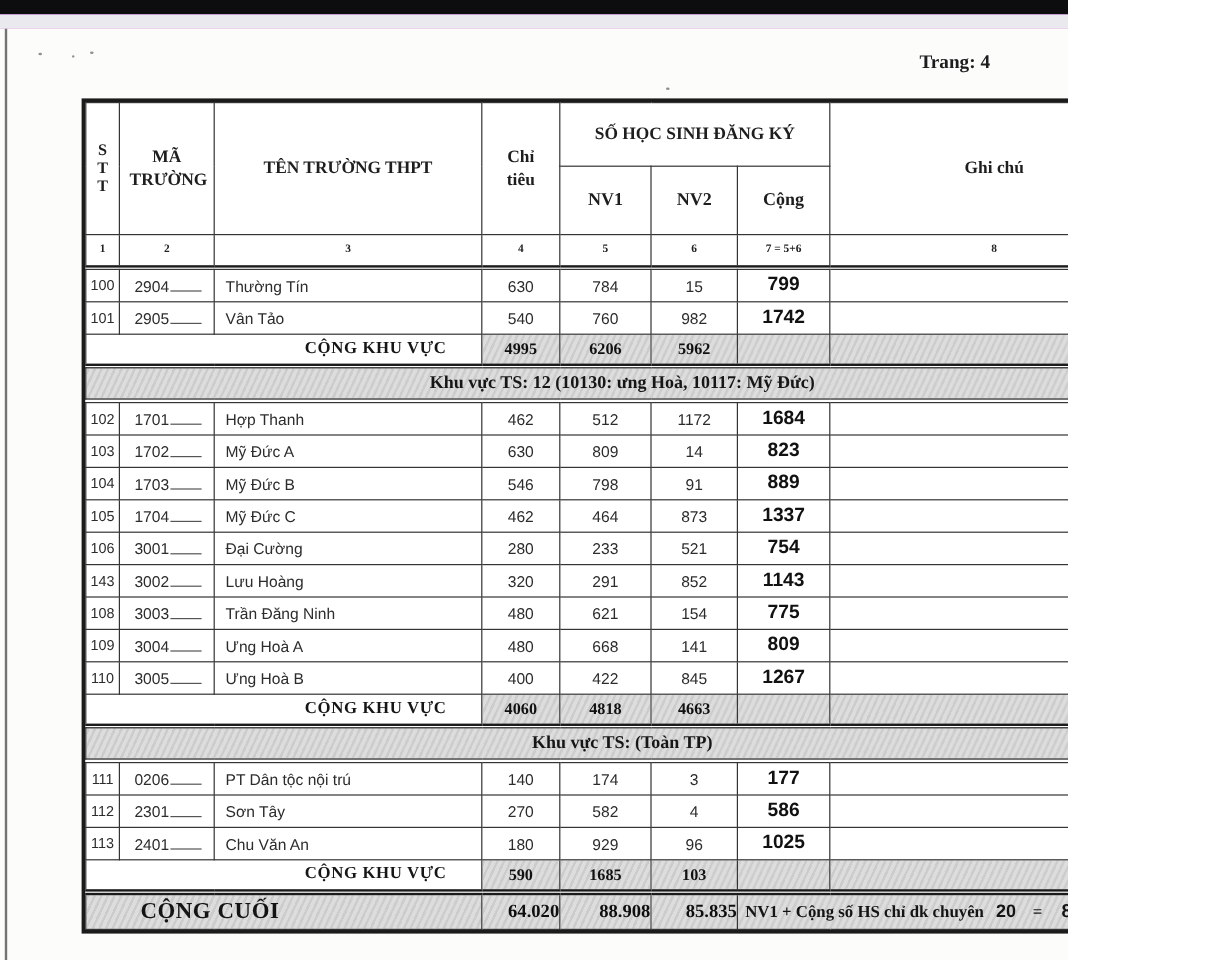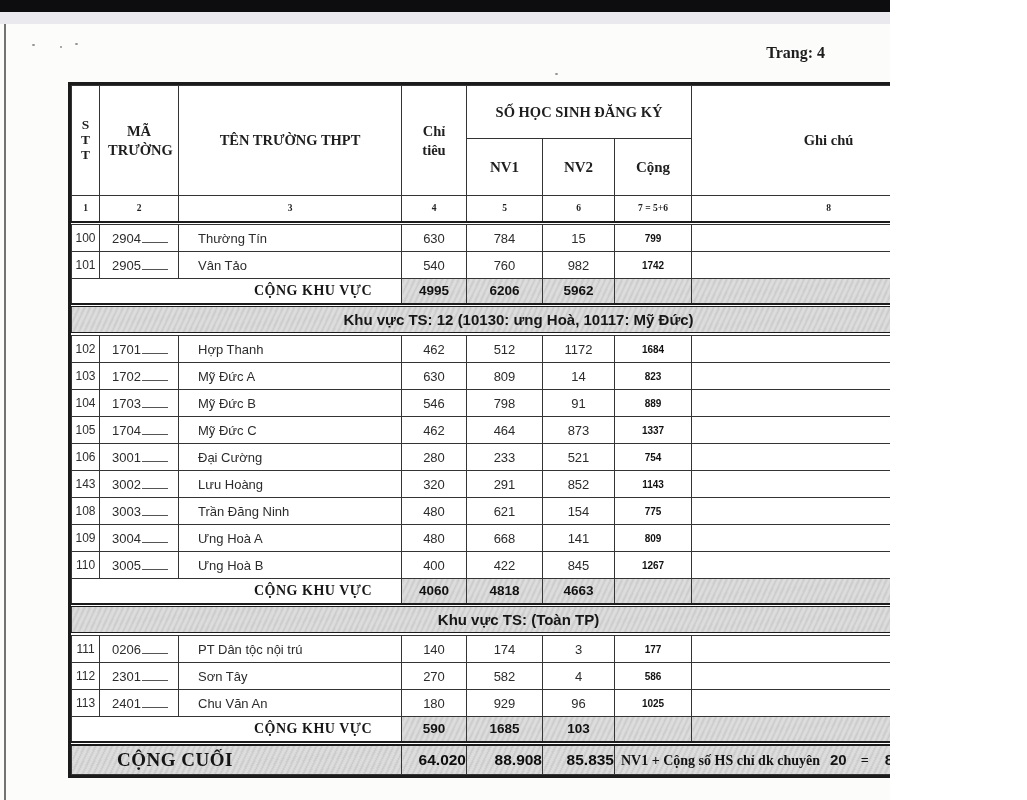--- a/index.html
+++ b/index.html
@@ -29,26 +29,26 @@
 
   tr.colnums td { height:26px; text-align:center; font-family:"Liberation Serif","DejaVu Serif",serif;
                   font-weight:bold; font-size:9.5px; color:#222; border-bottom:2.5px solid #1b1b1b; }
 
   tr.spacer td { height:3px; border:none; background:#fff; padding:0; }
 
   .data-row td { height:27px; font-size:13px; color:#2c2c2c; }
   td.stt  { text-align:center; font-size:12px; padding:0 1px;margin-left:45px; }
   td.code { text-align:left; padding-left:12px; white-space:nowrap; }
   .blank-line { display:inline-block; width:26px; border-bottom:1.3px solid #555; height:11px; margin-left:1px; }
-  td.name { text-align:left; padding-left:19px; }
+  td.name { text-align:left; padding-left:9px; }
   td.num  { text-align:center; }
-  td.cong { font-weight:bold; font-size:10px; color:#111; }
+  td.cong { font-weight:bold; font-size:16px; color:#111; }
   td.ghichu { background:#fff; }
 
-  .shaded { background:repeating-linear-gradient(115deg,#cccccc 0px,#cccccc 2px,#dddddd 2px,#dddddd 5px); }
+  .shaded { background:repeating-linear-gradient(115deg,#cccccc 0px,#cccccc 2px,#dddddd 2px,#dddddd 5px);font-family:Liberation Serif, serif; }
 
   .sum-row td { height:25px; border-bottom:2px solid #1b1b1b; border-top:1.5px solid #1b1b1b; }
   td.sum-label { font-family:"Liberation Serif","DejaVu Serif",serif; font-weight:bold; font-size:14px;
                  text-align:right; padding-right:29px; letter-spacing:.5px; color:#161616; background:#fff; }
   td.sum-num { font-weight:bold; font-size:13.5px; color:#111; }
 
   .section-row td.section { height:26px; text-align:center; font-weight:bold; font-size:15px; color:#161616;
                  border-top:1.5px solid #1b1b1b; border-bottom:1.5px solid #1b1b1b; }
 
   .final-row td { height:30px; border-top:2px solid #1b1b1b; }

